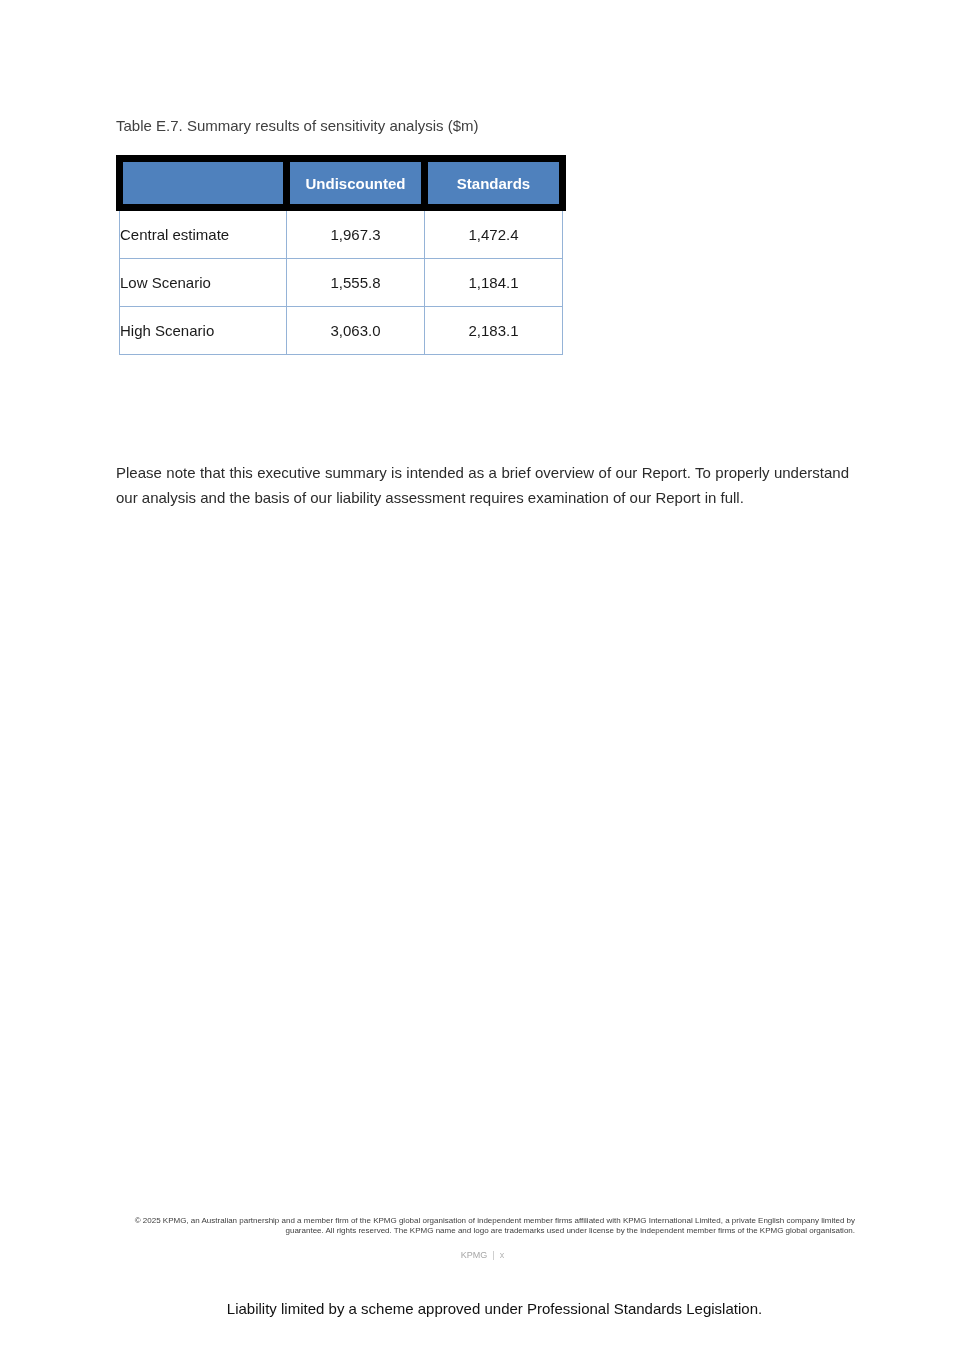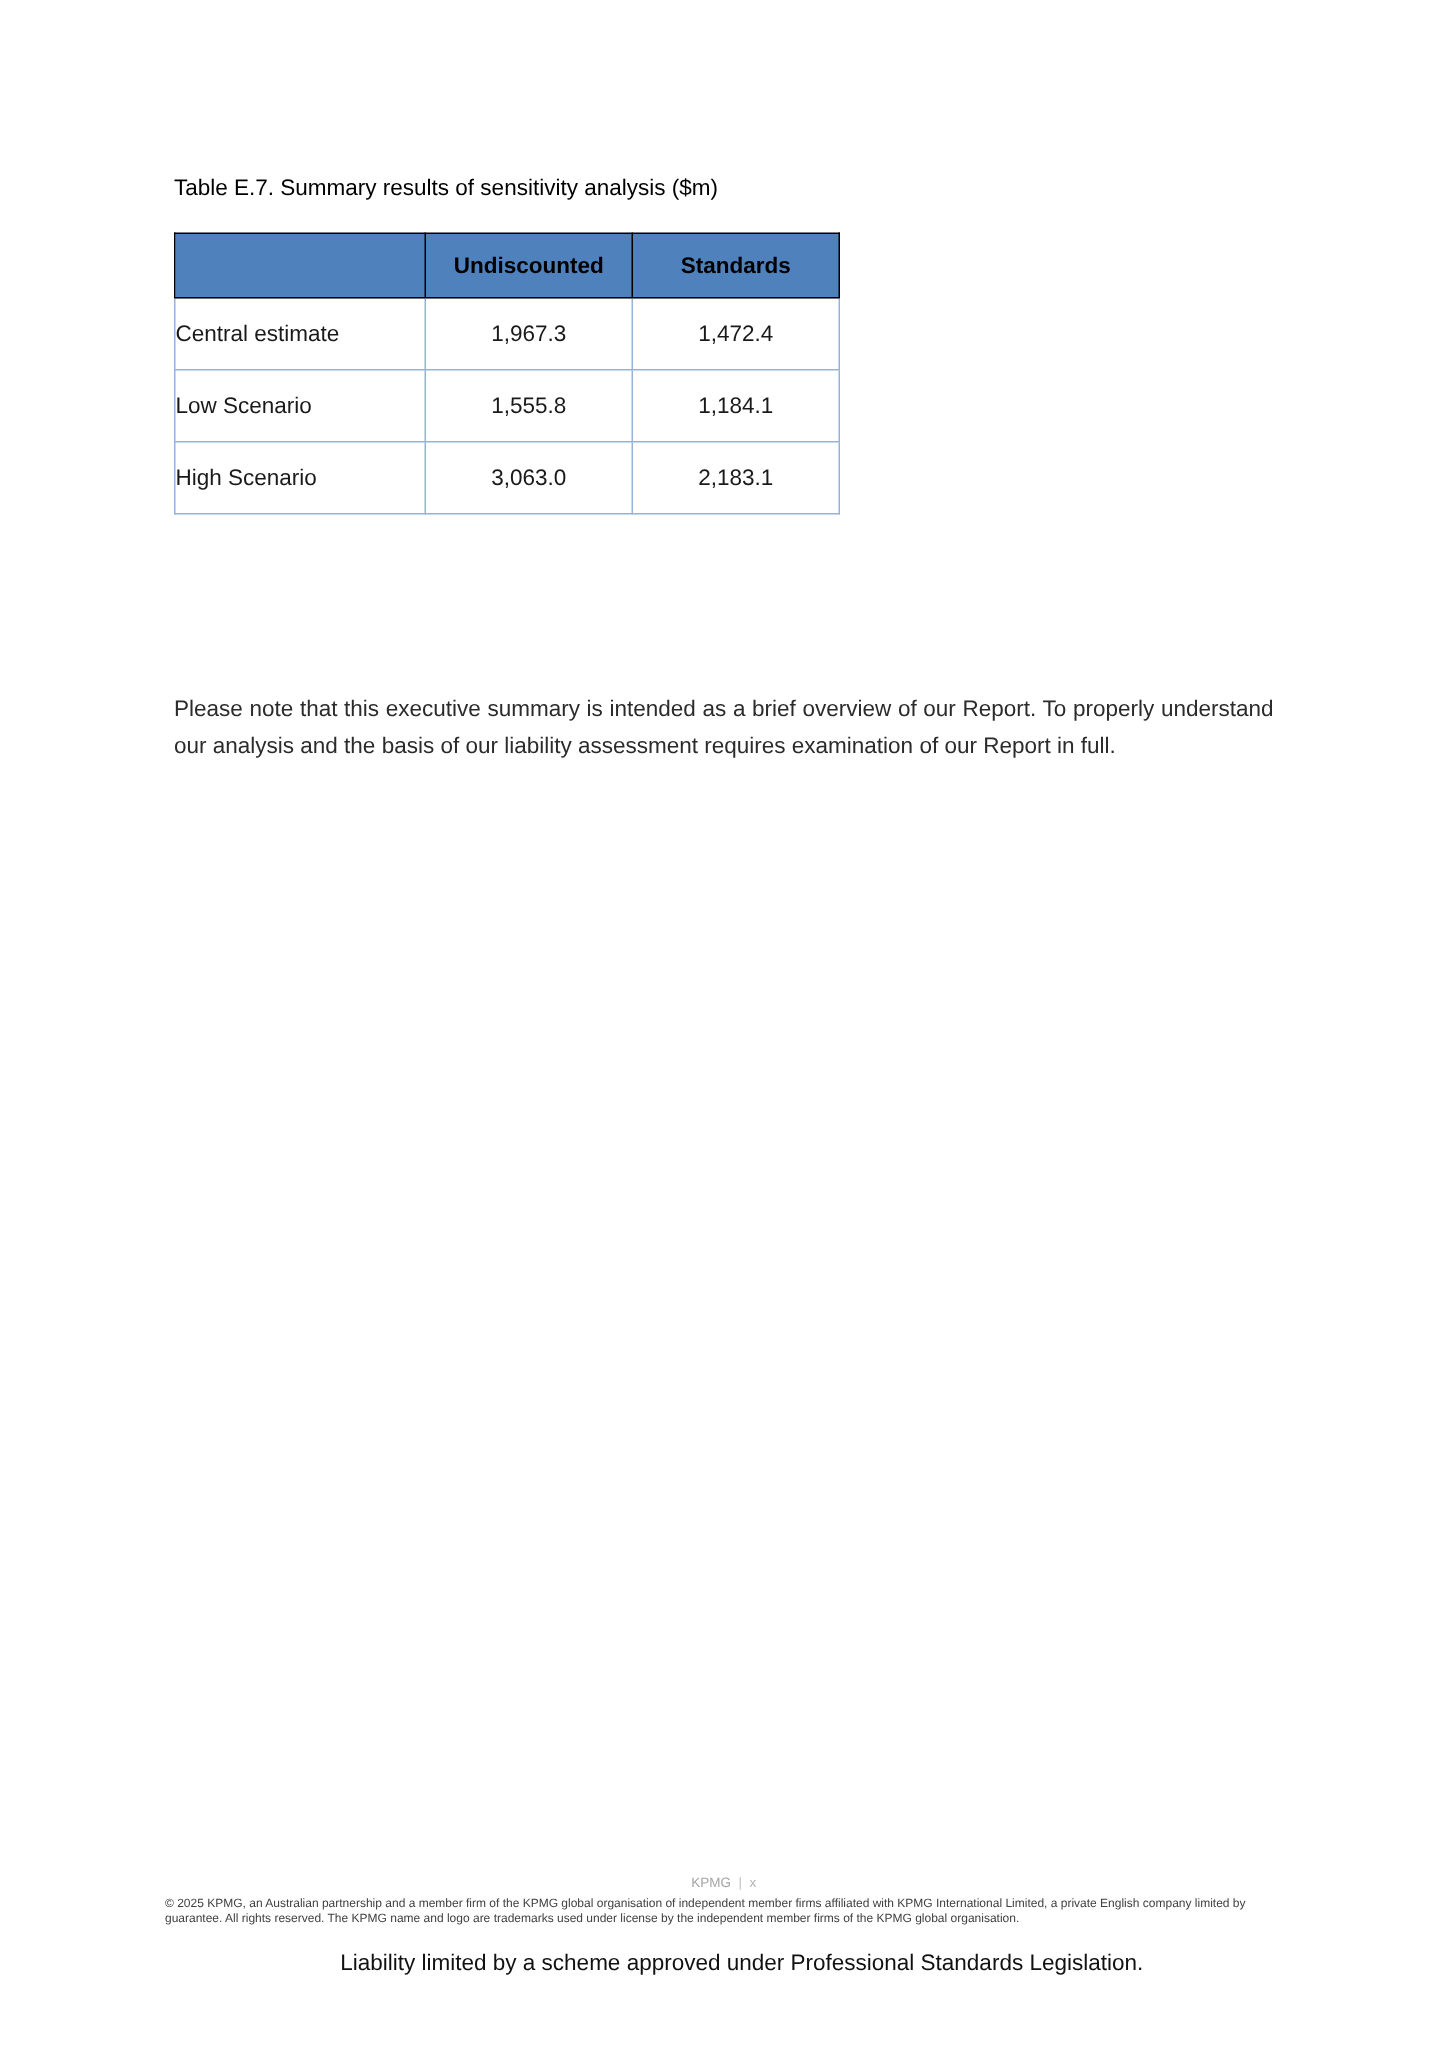--- a/index.html
+++ b/index.html
@@ -10,36 +10,36 @@
     background: #ffffff;
     font-family: "Liberation Sans", "DejaVu Sans", sans-serif;
     color: #2b2b2b;
     overflow: hidden;
   }
   .caption {
     position: absolute;
     left: 116px; top: 117px;
     width: 733px;
     font-size: 15px;
-    color: #000000;
+    color: #404040;
   }
   table.sens {
     position: absolute;
     left: 116px; top: 155px;
     width: 443px;
     border-collapse: collapse;
     table-layout: fixed;
   }
   table.sens col.c1 { width: 167px; }
   table.sens col.c2 { width: 138px; }
   table.sens col.c3 { width: 138px; }
   table.sens th {
     background: #4f81bd;
-    border: 1px solid #000000;
-    color: #000000;
+    border: 7px solid #000000;
+    color: #ffffff;
     font-weight: bold;
     font-size: 15px;
     height: 42px;
     text-align: center;
     padding: 0;
   }
   table.sens td {
     border: 1px solid #95b3d7;
     background: #ffffff;
     font-size: 15px;
@@ -72,23 +72,23 @@
     left: 0; top: 1250px;
     width: 965px;
     text-align: center;
     font-size: 9px;
     color: #a6a6a6;
   }
   .footer-brandline .sep { color: #c0c0c0; margin: 0 5px; }
   .footer-brandline .pagenum { color: #b3b3b3; }
   .legal {
     position: absolute;
-    left: 110px; top: 1264px;
+    left: 110px; top: 1216px;
     width: 745px;
-    text-align: left;
+    text-align: right;
     font-size: 8px;
     line-height: 10px;
     color: #404040;
   }
   .liability {
     position: absolute;
     left: 0; top: 1300px;
     width: 965px;
     text-align: center;
     font-size: 15px;

